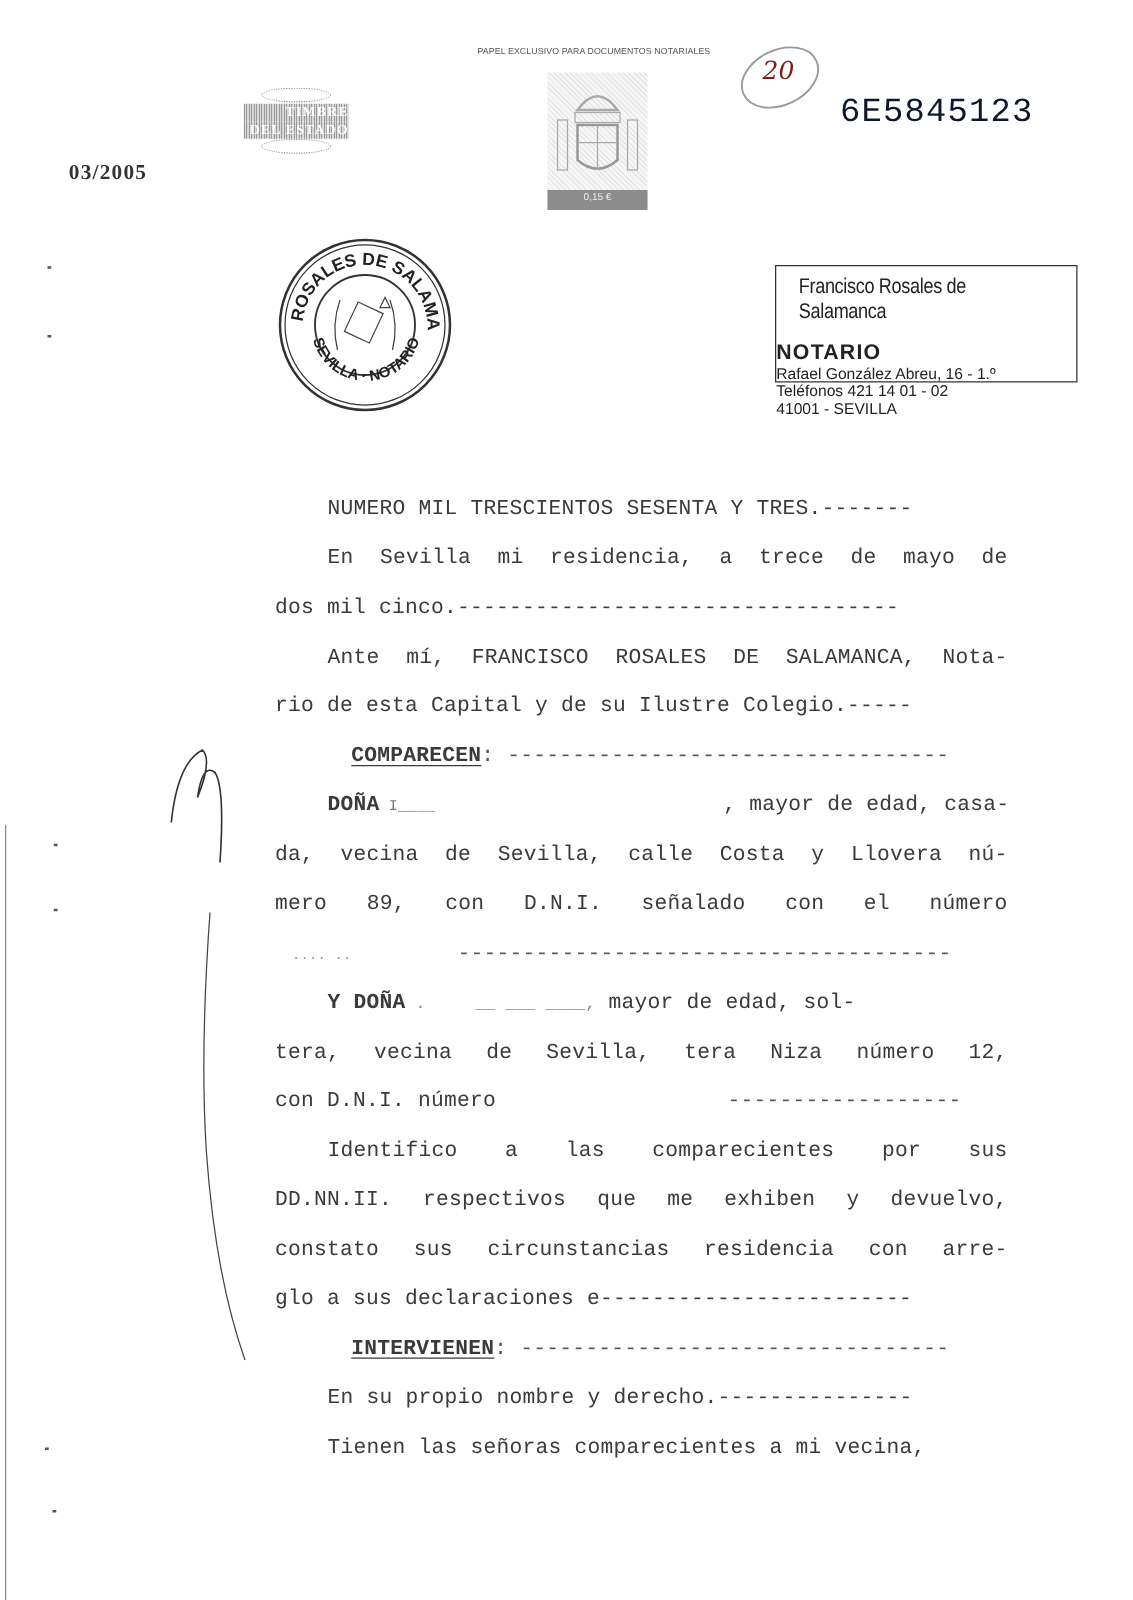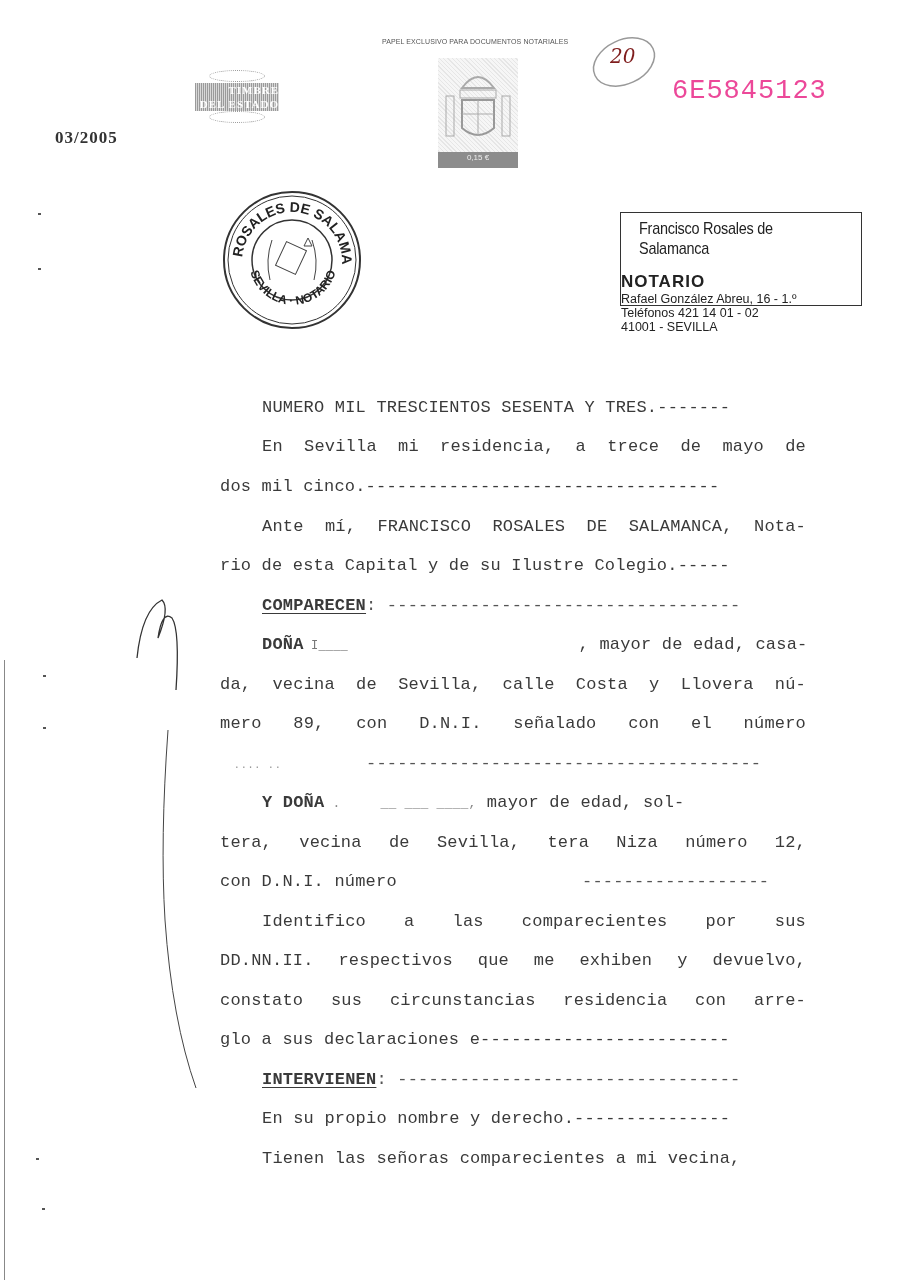--- a/index.html
+++ b/index.html
@@ -4,21 +4,21 @@
 <style>
   html, body { margin: 0; padding: 0; }
   body {
     width: 906px; height: 1280px; background: #ffffff; position: relative; overflow: hidden;
     font-family: "Liberation Mono", "DejaVu Sans Mono", monospace; color: #3a3a3a;
   }
   .abs { position: absolute; }
 
   
   .paper-note { left: 382px; top: 38px; font-family: "Liberation Sans", sans-serif; font-size: 7px; color: #555; letter-spacing: 0.1px; }
-  .serial { left: 672px; top: 76px; font-family: "Liberation Mono", monospace; font-size: 27px; color: #ec4899; letter-spacing: 1px; }
+  .serial { left: 672px; top: 76px; font-family: "Liberation Mono", monospace; font-size: 27px; color: #0f172a; letter-spacing: 1px; }
   .fileno { left: 55px; top: 128px; font-family: "Liberation Serif", serif; font-weight: bold; font-size: 17px; color: #333; letter-spacing: 1px; }
 
   
   .timbre { left: 193px; top: 66px; width: 88px; height: 56px; }
   .timbre .bar { position:absolute; left:2px; right:2px; height:14px; background: repeating-linear-gradient(90deg,#9a9a9a 0 1px,#d8d8d8 1px 2px); color:#fff; font-family:"Liberation Serif",serif; font-size:11px; text-align:right; line-height:14px; font-weight:bold; letter-spacing:1px; }
   .timbre .b1 { top: 17px; }
   .timbre .b2 { top: 31px; }
   .timbre .orn { position:absolute; left:16px; right:16px; height:10px; border:1px dotted #999; border-radius:50%; }
   .timbre .o1 { top: 4px; }
   .timbre .o2 { top: 45px; }
@@ -38,21 +38,21 @@
   .nstamp { left: 620px; top: 212px; width: 240px; height: 92px; border: 1.5px solid #333; text-align: left; font-family: "Liberation Sans", sans-serif; color: #222; }
   .nstamp .n1 { font-size: 17px; margin-top: 6px; transform: scaleX(0.85); letter-spacing: -0.3px; }
   .nstamp .n2 { font-size: 17px; font-weight: bold; letter-spacing: 1px; margin-top: 13px; }
   .nstamp .n3, .nstamp .n4, .nstamp .n5 { font-size: 12.5px; line-height: 14px; }
 
   
   .line { position: absolute; left: 220px; width: 586px; font-size: 17px; white-space: pre; color: #3a3a3a; letter-spacing: 0.2px; }
   .ind { padding-left: 42px; box-sizing: border-box; }
   .justify { white-space: normal; text-align: justify; text-align-last: justify; }
   .b { font-weight: bold; font-family: "Liberation Mono", monospace; }
-  .u { text-decoration: underline; text-decoration-thickness: 1px; text-underline-offset: 3px; }
+  .u { text-decoration: underline; text-decoration-thickness: 1px; text-underline-offset: 3px; margin-left: 19px; }
   .dash { color: #555; }
 
   
   .sig { left: 110px; top: 580px; width: 100px; height: 510px; }
   .leftrule { left: 4px; top: 660px; width: 1px; height: 620px; background: #888; }
   .speck { width: 3px; height: 2px; background: #555; }
 </style>
 </head>
 <body>
 

